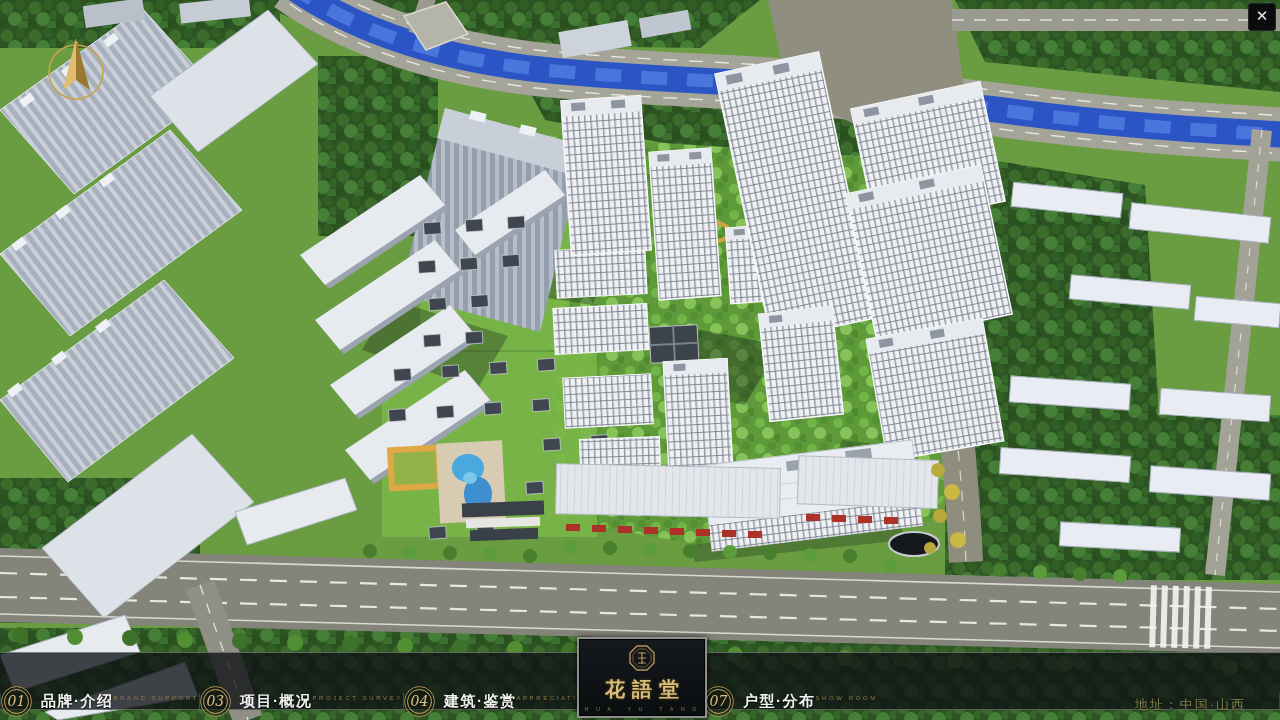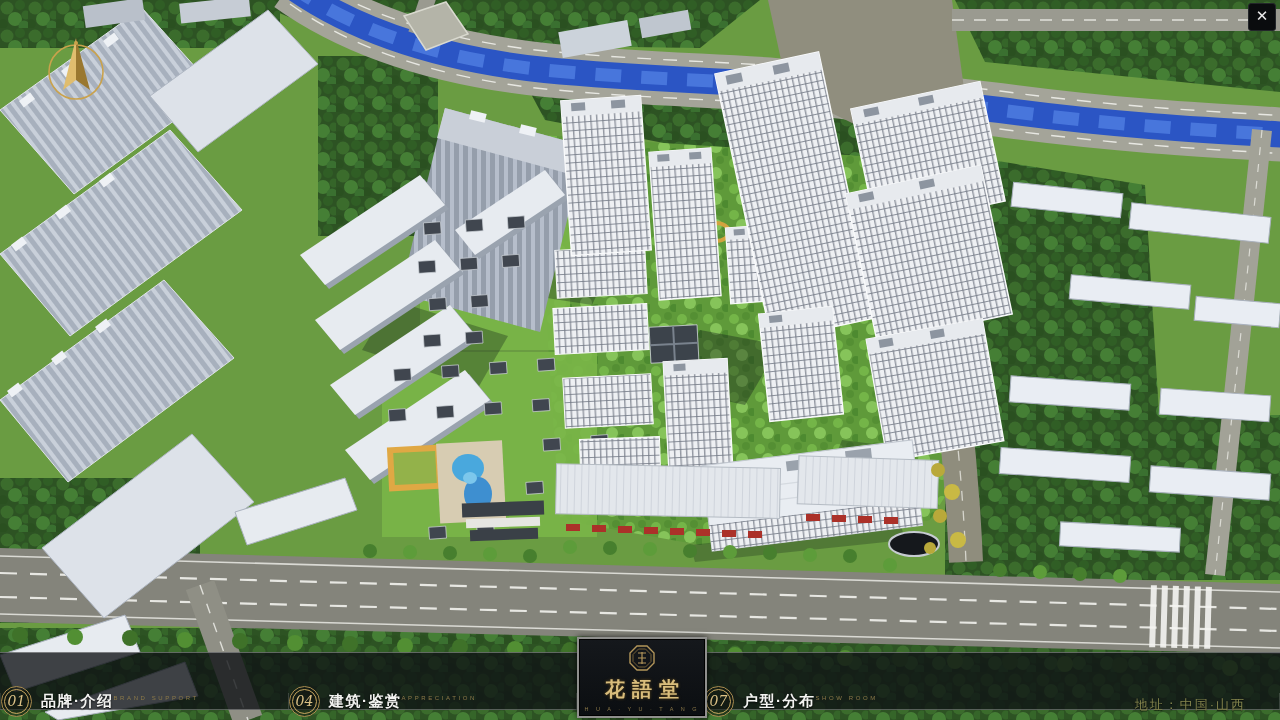--- a/index.html
+++ b/index.html
@@ -421,20 +421,29 @@
       <span class="badge">
             <span class="badge-num">01</span>
           </span>
       <span class="nav-text">
             <span class="zh">品牌·介绍</span>
             <span class="en">BRAND SUPPORT</span>
           </span>
     </div>
     <div class="nav-item">
       <span class="badge">
+            <span class="badge-num">03</span>
+          </span>
+      <span class="nav-text">
+            <span class="zh">项目·概况</span>
+            <span class="en">PROJECT SURVEY</span>
+          </span>
+    </div>
+    <div class="nav-item">
+      <span class="badge">
             <span class="badge-num">04</span>
           </span>
       <span class="nav-text">
             <span class="zh">建筑·鉴赏</span>
             <span class="en">APPRECIATION</span>
           </span>
     </div>
   </div>
 
   <div class="nav-group nav-right">

